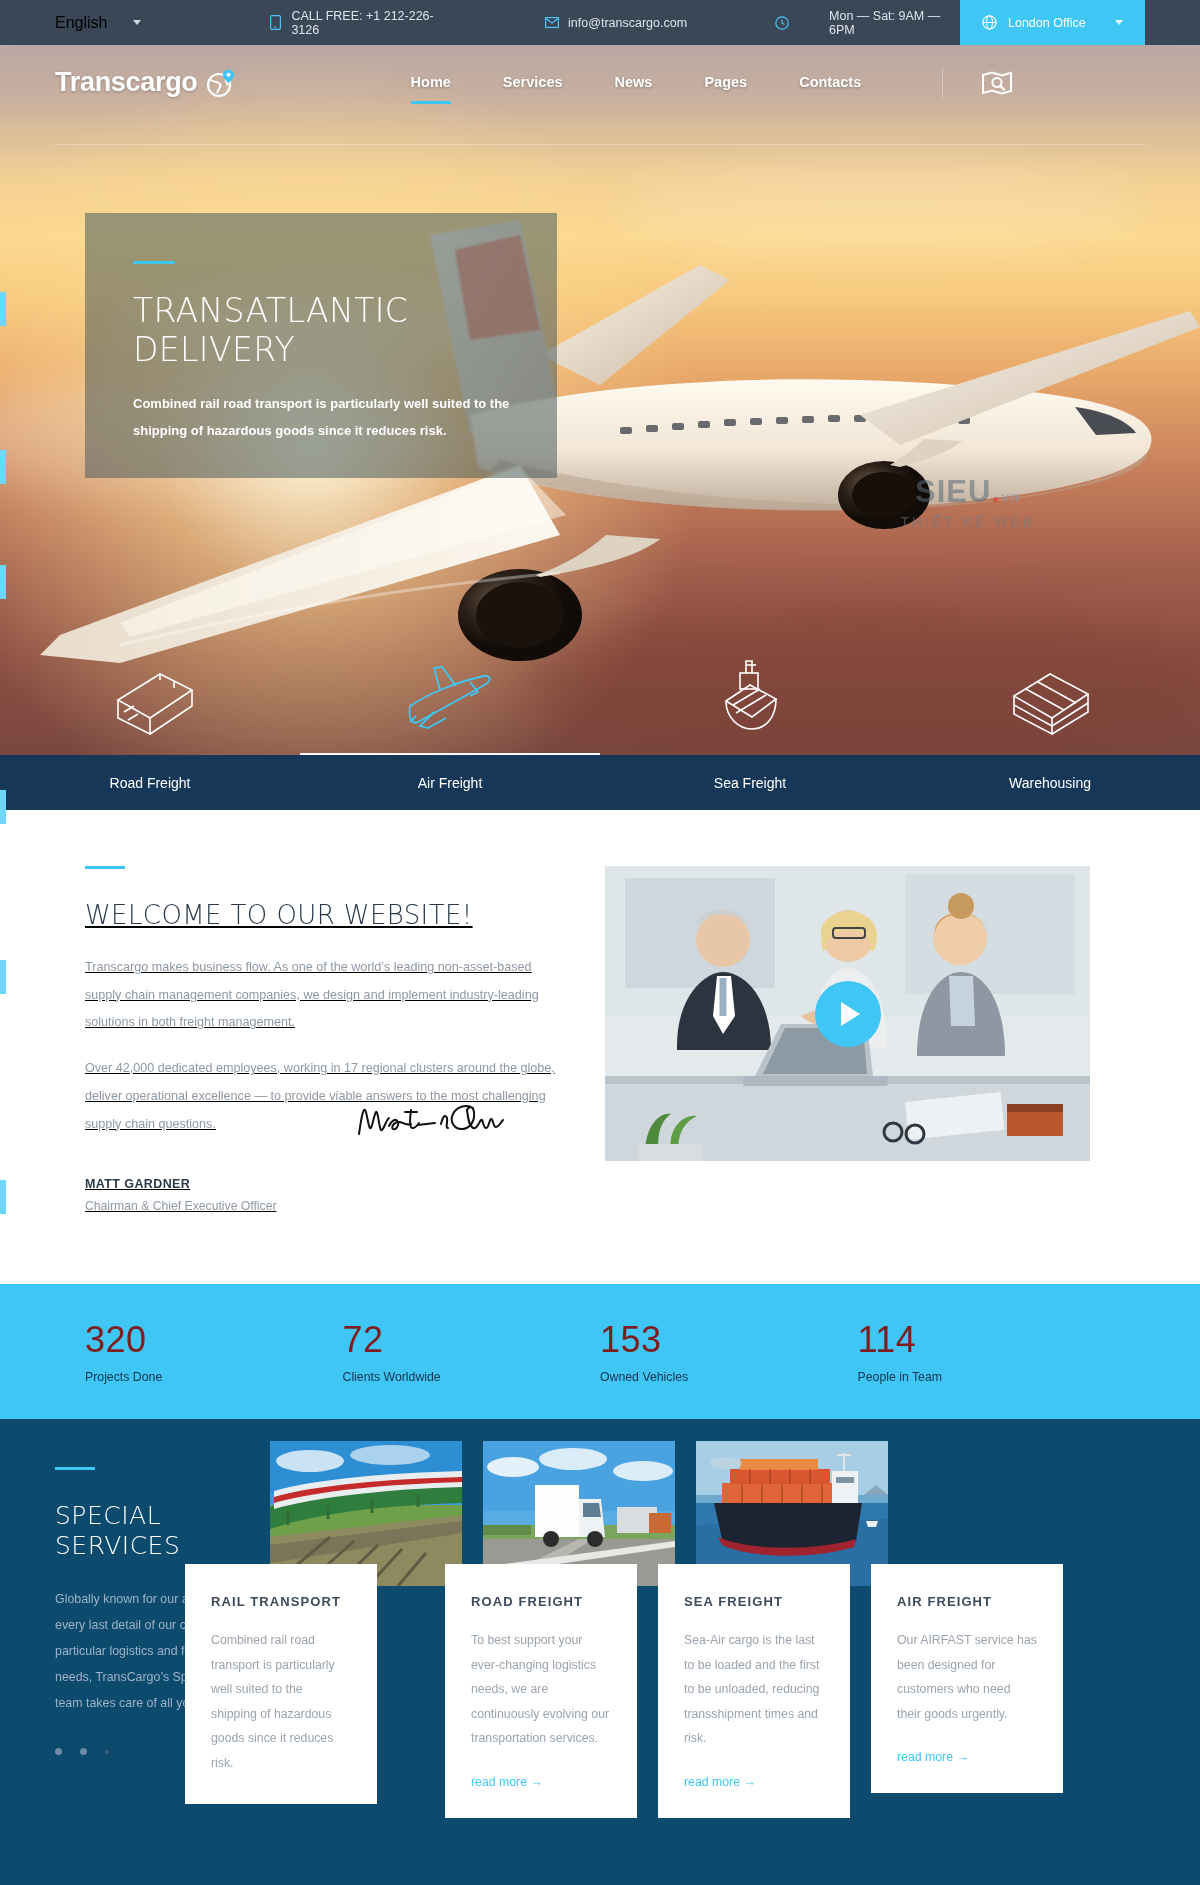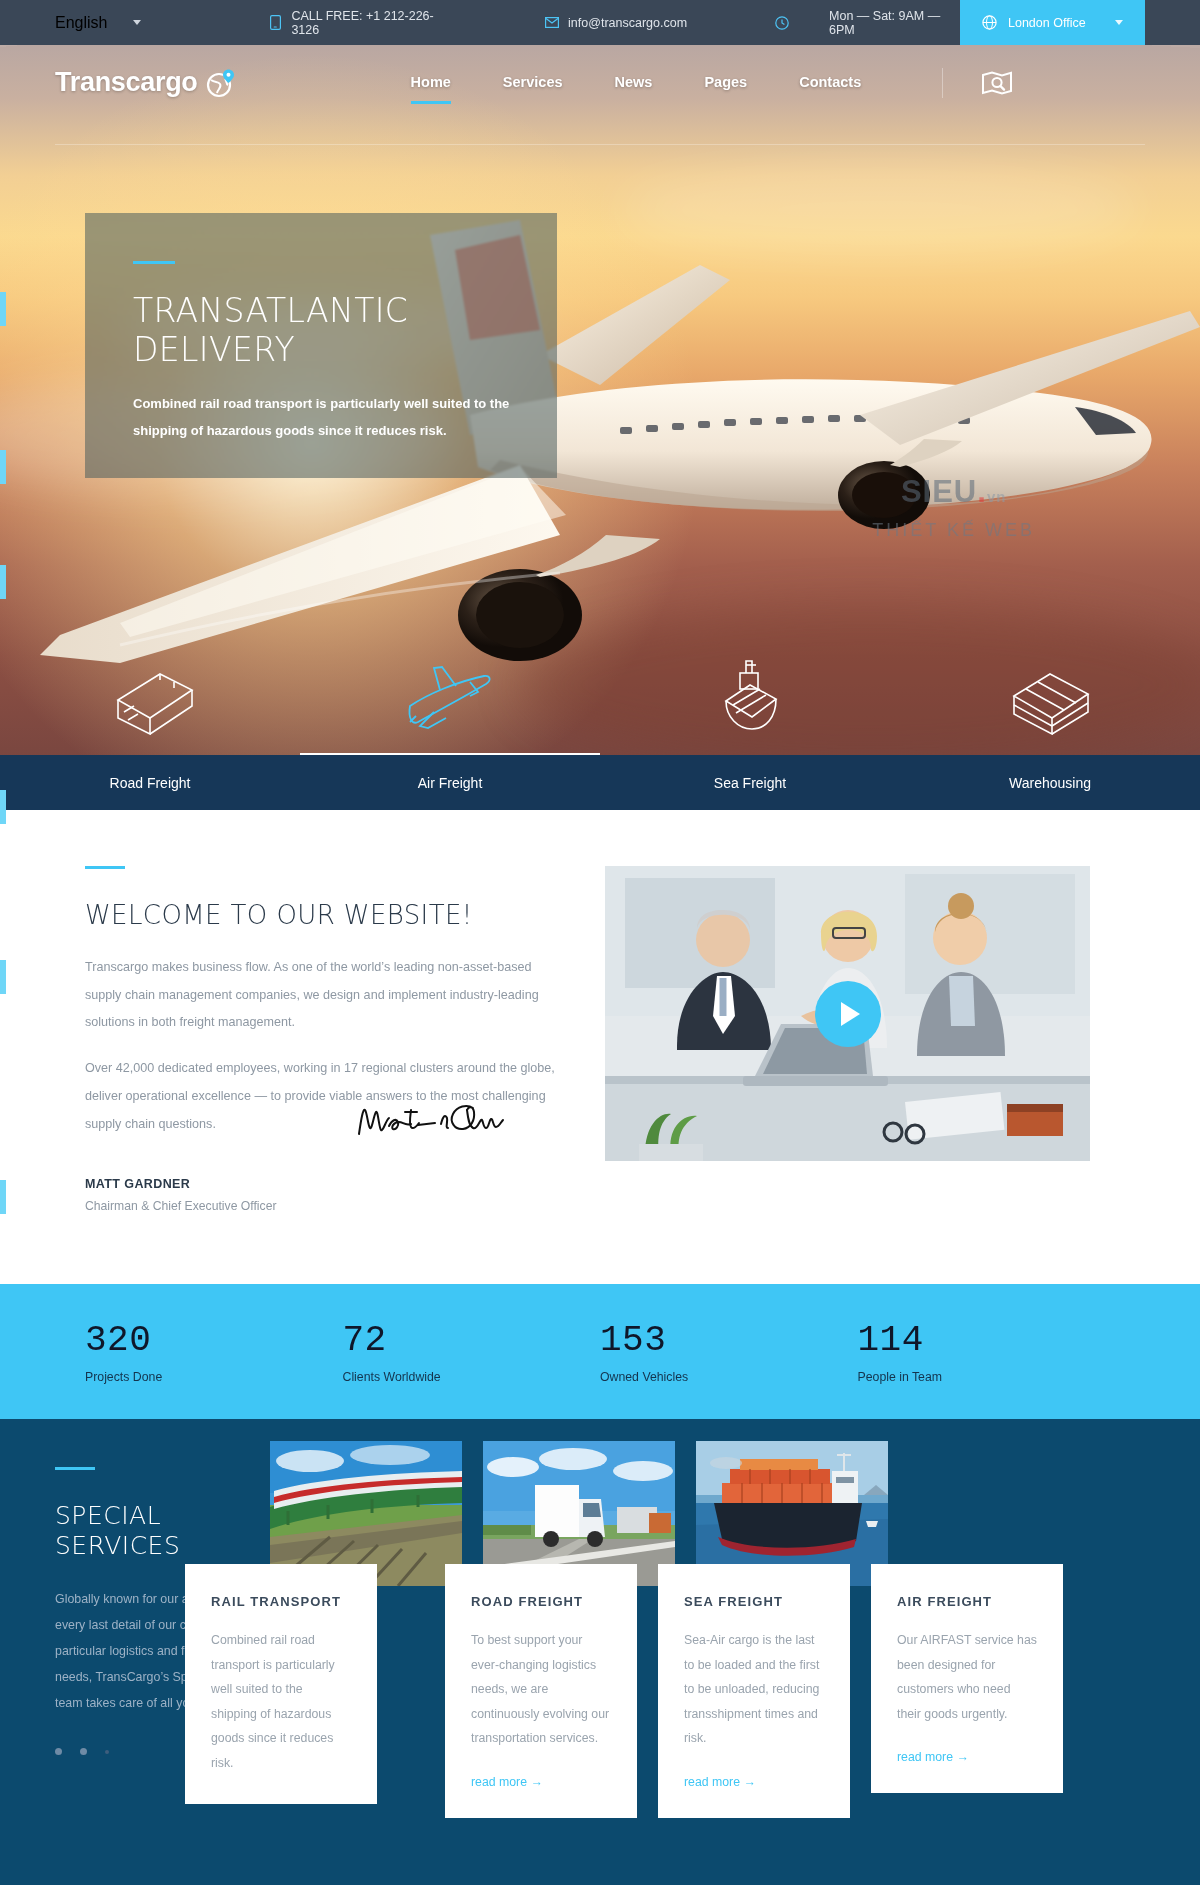--- a/index.html
+++ b/index.html
@@ -83,39 +83,39 @@
     color:#fff; font-size:33px; font-weight:300; line-height:1.17; letter-spacing:.4px;
     font-family:"DejaVu Sans","Liberation Sans",sans-serif;
   }
   .hero-sub{ color:#fff; font-size:13px; line-height:2.05; margin-top:22px; font-weight:bold; }
 
   
   .watermark{ position:absolute; right:165px; top:429px; text-align:center; z-index:18; pointer-events:none; opacity:.55;}
   .wm1{ font-size:31px; font-weight:bold; color:#5c6b7a; letter-spacing:1px;}
   .wm1 .dot{ color:#e03a3a; }
   .wm1 .vn{ color:#8e9aa6; font-size:15px;}
-  .wm2{ font-size:18px; letter-spacing:3px; color:#6d7986; margin-top:10px;}
+  .wm2{ font-size:14px; letter-spacing:3px; color:#6d7986; margin-top:4px;}
 
   
   .svc-icons{ position:absolute; left:0; right:0; bottom:75px; display:flex; z-index:20; }
   .svc-icons > div{ flex:1; display:flex; justify-content:center; align-items:flex-end; height:90px;}
   .svc-tabs{
     position:absolute; left:0; right:0; bottom:0; height:55px; background:#163758;
     display:flex; z-index:20;
   }
   .svc-tabs > div{
     flex:1; display:flex; align-items:center; justify-content:center;
     color:#fff; font-size:14px; position:relative; cursor:pointer;
   }
   .svc-tabs > div.active:before{
     content:""; position:absolute; left:0; right:0; top:-2px; height:2px; background:#fff;
   }
 
   
-  .welcome{ background:#fff; height:474px; position:relative; }
+  .welcome{ background:#fff; height:474px; position:relative;text-decoration:underline; }
   .welcome-inner{ width:1030px; margin:0 auto; padding-top:56px; display:flex; }
   .wl-left{ width:470px; }
   .wl-dash{ width:40px;height:3px;background:#3fc6f5;}
   .wl-title{ font-size:26px; font-weight:300; color:#2b3a4a; letter-spacing:.4px; margin-top:31px;
              font-family:"DejaVu Sans","Liberation Sans",sans-serif;}
   .wl-p{ color:#8e98a3; font-size:12.6px; line-height:2.2; margin-top:24px;}
   .wl-p2{ margin-top:18px; }
   .wl-name{ font-size:12.5px; font-weight:bold; color:#2b3a4a; letter-spacing:.4px; margin-top:39px;}
   .wl-role{ font-size:12.2px; color:#8e98a3; margin-top:8px;}
   .signature{ position:absolute; left:355px; top:290px; }
@@ -126,22 +126,22 @@
     position:absolute; left:50%; top:50%; transform:translate(-50%,-50%);
     width:66px;height:66px;border-radius:50%;background:#3fc6f5;
     display:flex;align-items:center;justify-content:center; cursor:pointer;
   }
   .play:after{ content:""; border-left:19px solid #fff; border-top:12px solid transparent; border-bottom:12px solid transparent; margin-left:6px;}
 
   
   .counters{ background:#3fc6f5; height:135px; display:flex; align-items:center; }
   .counters-inner{ width:1030px; margin:0 auto; display:flex; }
   .cnt{ width:25%; }
-  .cnt-num{ font-size:36px; font-weight:300; color:#0f172a; letter-spacing:.5px;
-            font-family:Liberation Mono, monospace;}
+  .cnt-num{ font-size:36px; font-weight:300; color:#7f1d1d; letter-spacing:.5px;
+            font-family:Liberation Sans, sans-serif;}
   .cnt-lbl{ font-size:12.3px; color:#14344e; margin-top:9px; }
 
   
   .special{ background:#0c4a6e; height:555px; position:relative; overflow:hidden;}
   .sp-inner{ width:1090px; margin:0 auto; position:relative; padding-top:48px;}
   .sp-left{ width:215px; position:absolute; left:0; top:48px;}
   .sp-dash{ width:40px;height:3px;background:#3fc6f5;}
   .sp-title{ color:#fff; font-size:25px; font-weight:300; line-height:1.2; margin-top:31px; letter-spacing:.5px;
              font-family:"DejaVu Sans","Liberation Sans",sans-serif;}
   .sp-p{ color:#9db2c6; font-size:12.4px; line-height:2.1; margin-top:25px;}

